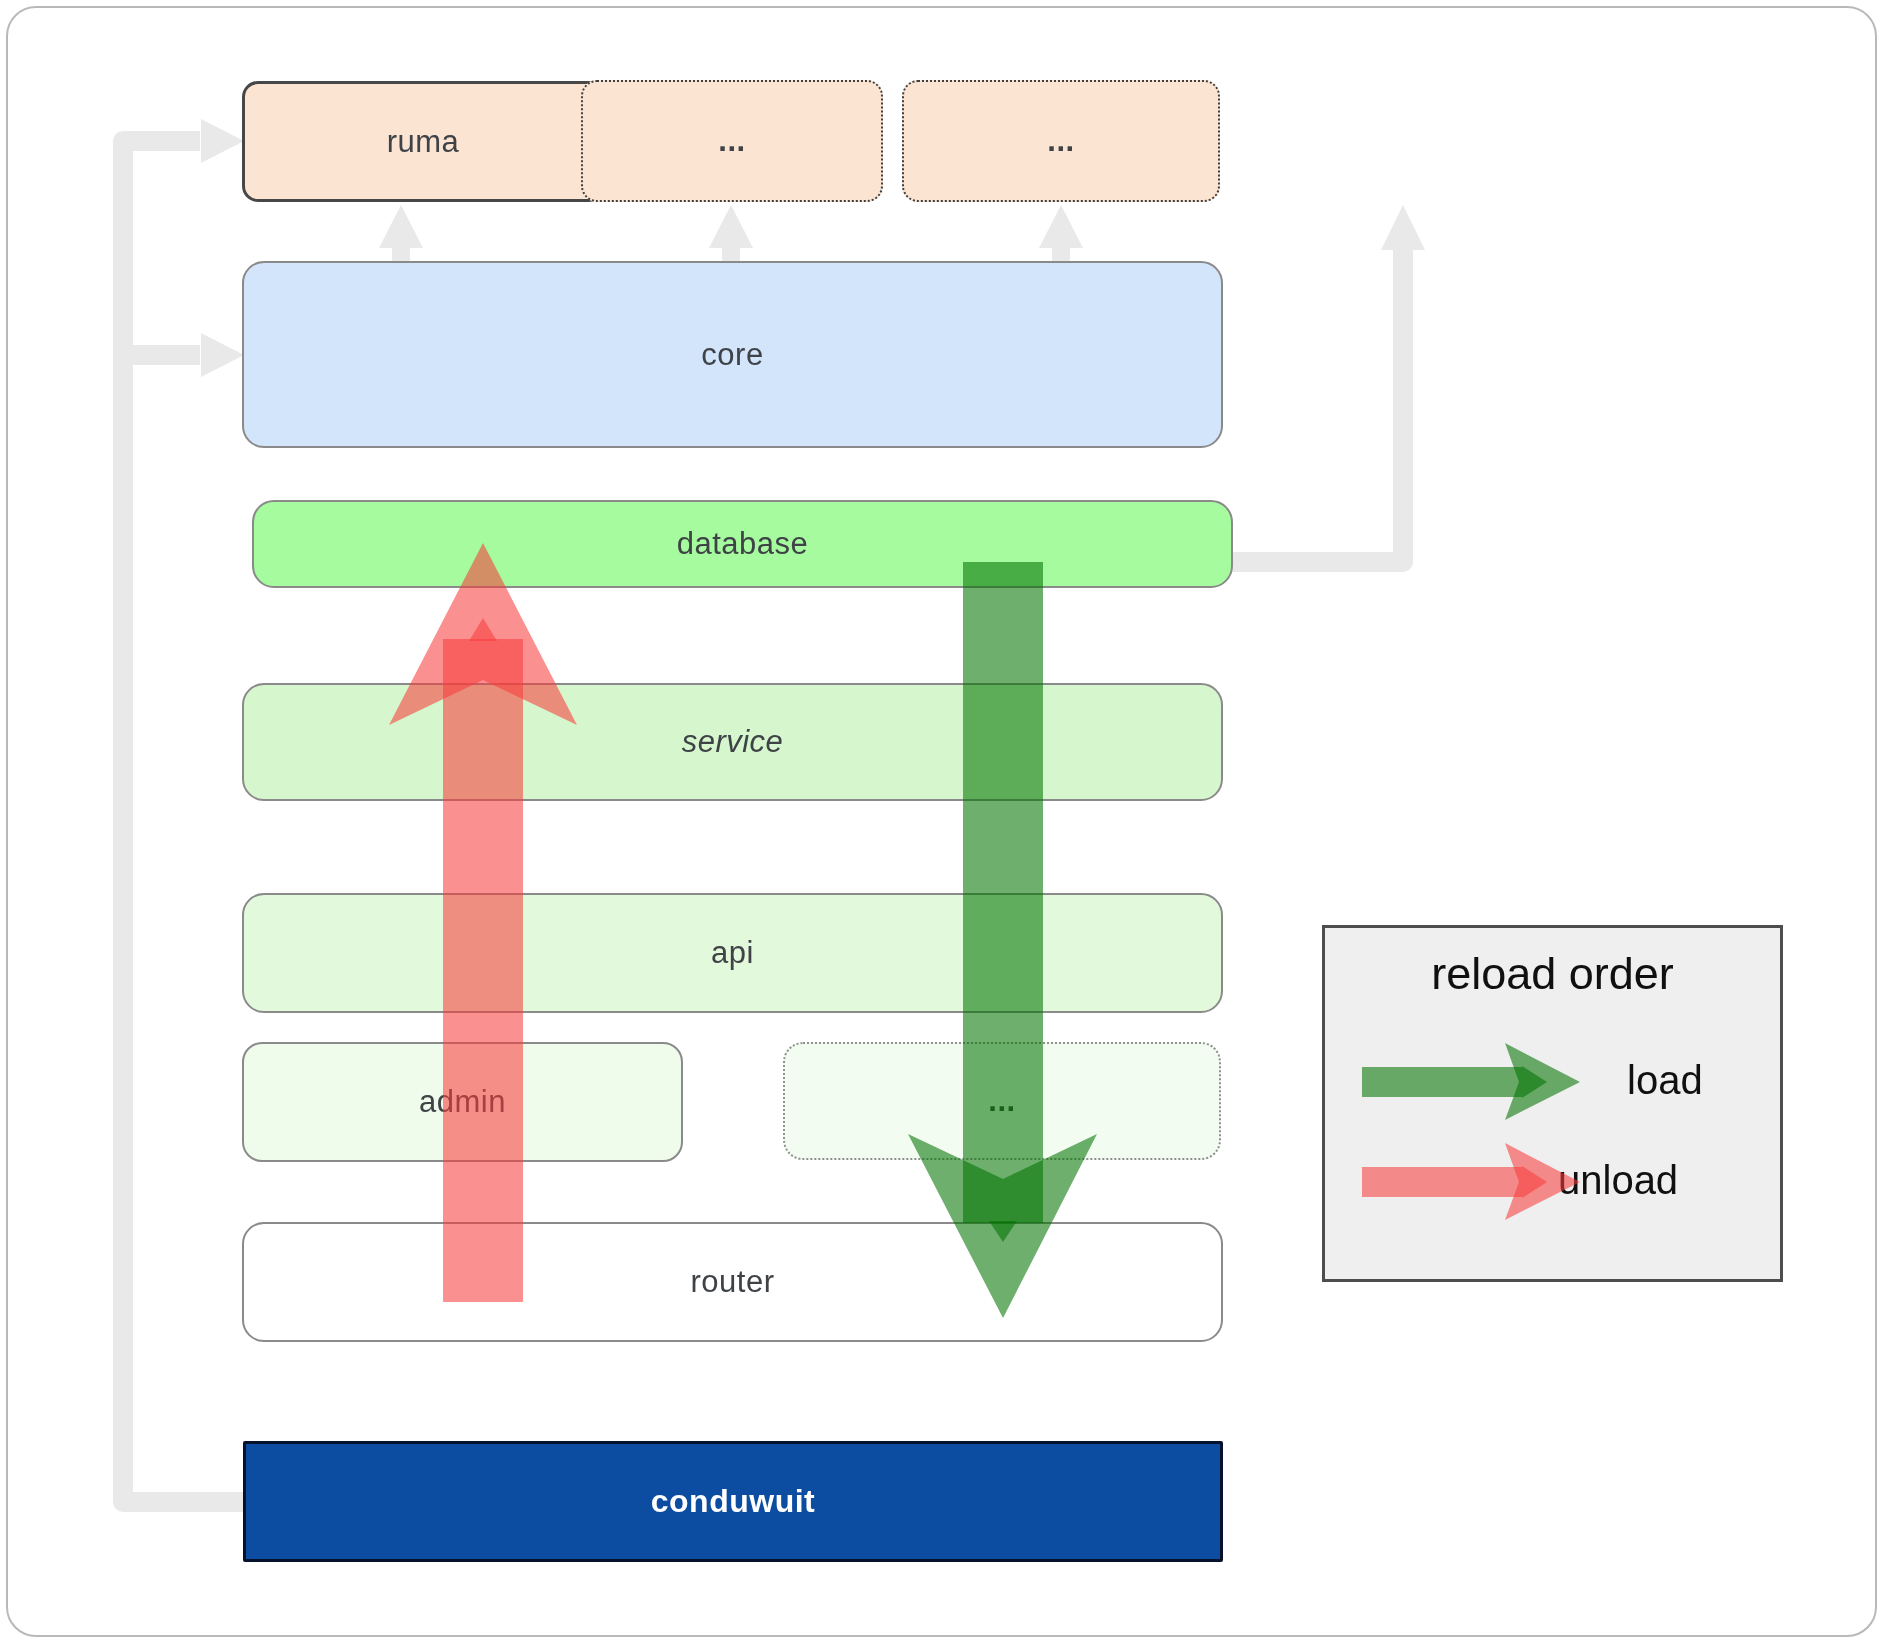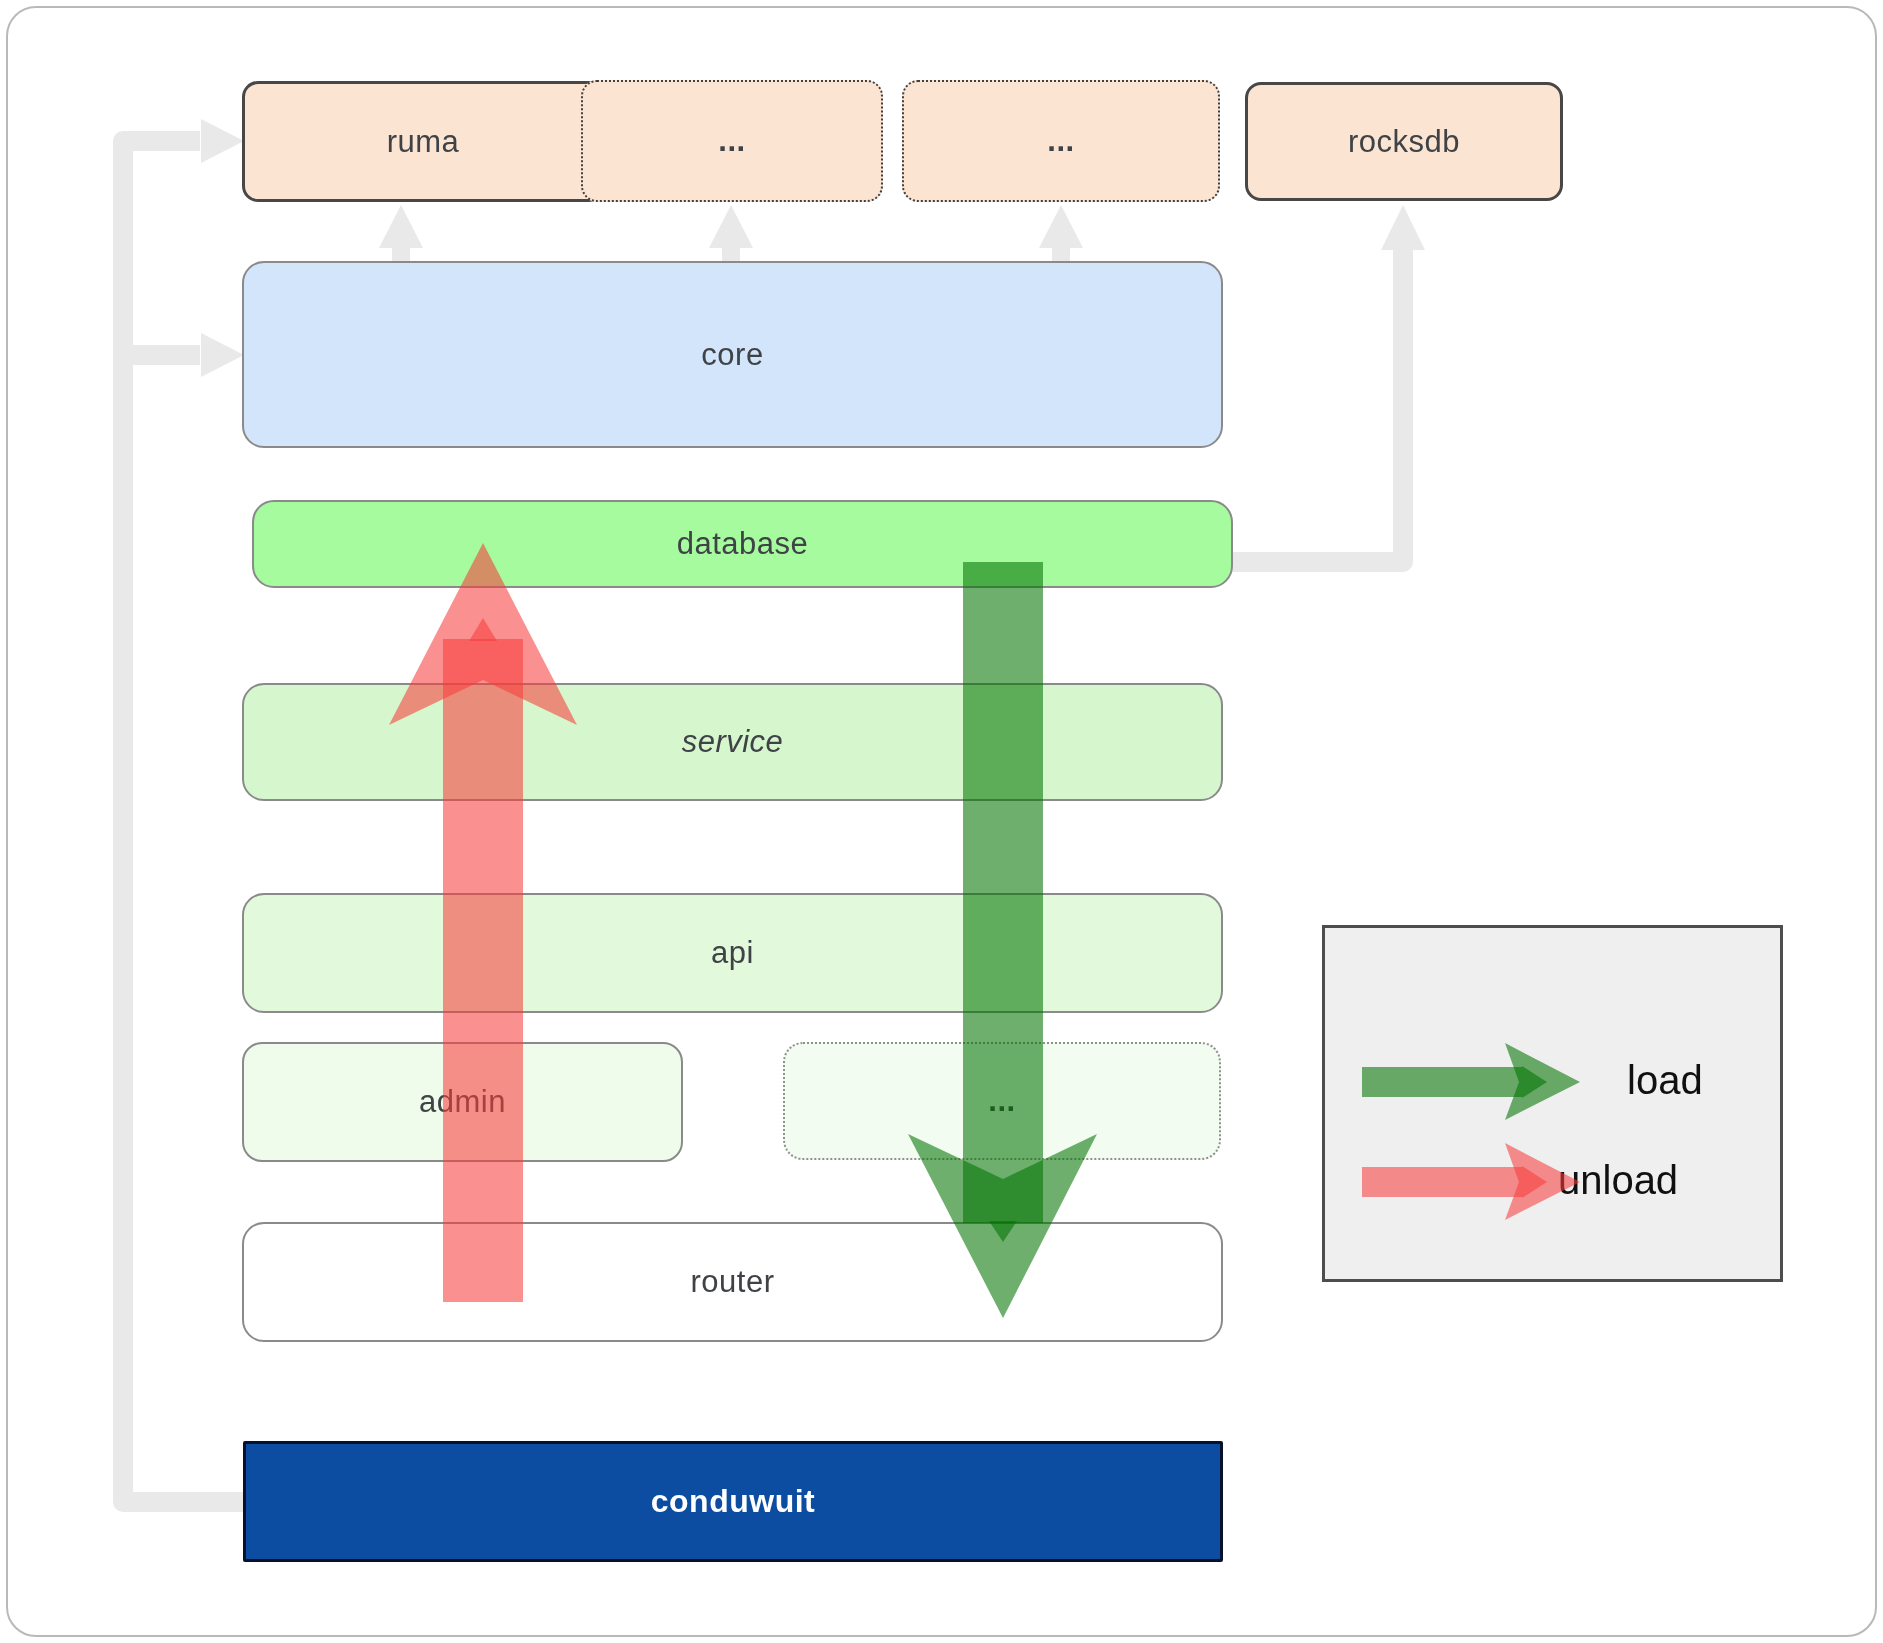--- a/index.html
+++ b/index.html
@@ -72,23 +72,20 @@
   <div class="nodes-layer">
     <div class="node peach" style="left:242px;top:81px;width:362px;height:121px;">
       <span>ruma</span>
     </div>
     <div class="node peach dotted ellipsis" style="left:581px;top:80px;width:302px;height:122px;">
       <span>...</span>
     </div>
     <div class="node peach dotted ellipsis" style="left:902px;top:80px;width:318px;height:122px;">
       <span>...</span>
     </div>
-    <div class="node peach" style="left:1245px;top:82px;width:318px;height:119px;">
-      <span>rocksdb</span>
-    </div>
 
     <div class="node row core" style="left:242px;top:261px;width:981px;height:187px;">
       <span>core</span>
     </div>
     <div class="node row database" style="left:252px;top:500px;width:981px;height:88px;">
       <span>database</span>
     </div>
     <div class="node row service" style="left:242px;top:683px;width:981px;height:118px;">
       <span>service</span>
     </div>
@@ -103,20 +100,21 @@
     </div>
     <div class="node row router" style="left:242px;top:1222px;width:981px;height:120px;">
       <span>router</span>
     </div>
     <div class="node app" style="left:243px;top:1441px;width:980px;height:121px;">
       <span>conduwuit</span>
     </div>
   </div>
 
   <div id="legend"></div>
+  <div id="legend-title">reload order</div>
   <div class="legend-label" style="left:1627px;top:1058px;">load</div>
   <div class="legend-label" style="left:1558px;top:1158px;">unload</div>
 
   <svg id="arrows" class="layer" width="1883" height="1643" viewBox="0 0 1883 1643">
 
     <g style="fill:var(--unload_red)">
       <rect x="443" y="639" width="80" height="663"></rect>
       <polygon points="469,641 497,641 483,618"></polygon>
       <polygon points="483,543 577,725 483,680 389,725"></polygon>
     </g>

